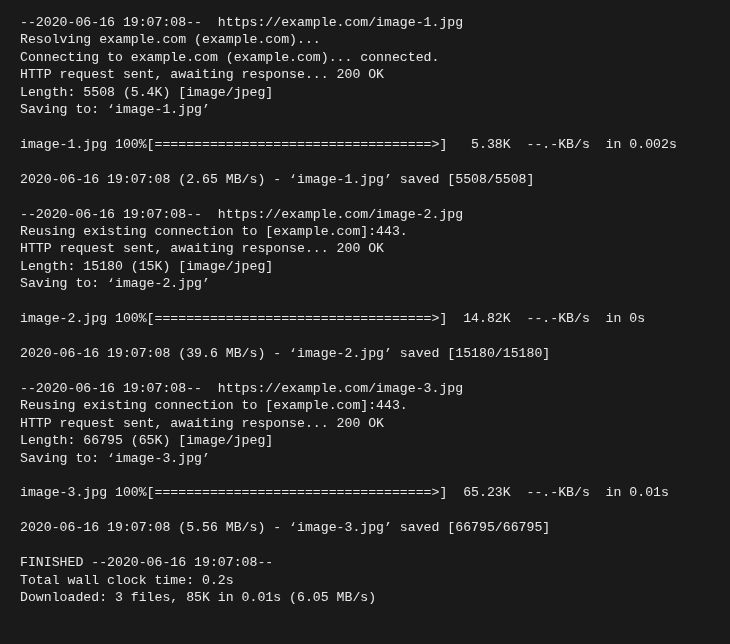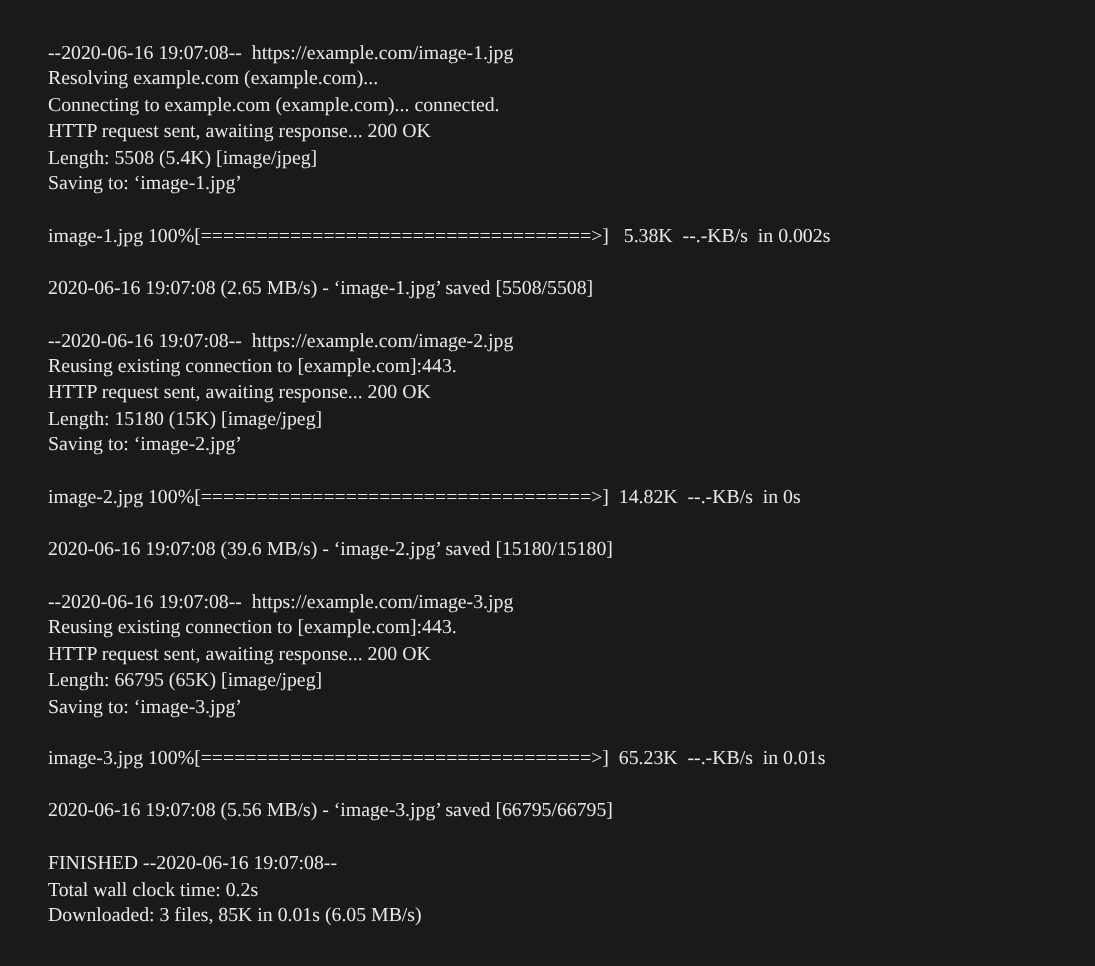--- a/index.html
+++ b/index.html
@@ -9,24 +9,24 @@
     color: #e8e8e8;
     font-family: "Menlo", "Consolas", "Courier New", monospace;
     font-size: 13.2px;
     line-height: 1.32;
     width: 730px;
     height: 644px;
     overflow: hidden;
     font-weight: 500;
   }
   pre {
-    margin: 16px;
+    margin: 4px;
     padding: 10px 16px 12px 16px;
     white-space: pre;
-    font-family: Liberation Serif, serif;
+    font-family: Liberation Mono, monospace;
   }
 </style>
 </head>
 <body>
 
 <pre>--2020-06-16 19:07:08--  https://example.com/image-1.jpg
 Resolving example.com (example.com)...
 Connecting to example.com (example.com)... connected.
 HTTP request sent, awaiting response... 200 OK
 Length: 5508 (5.4K) [image/jpeg]

